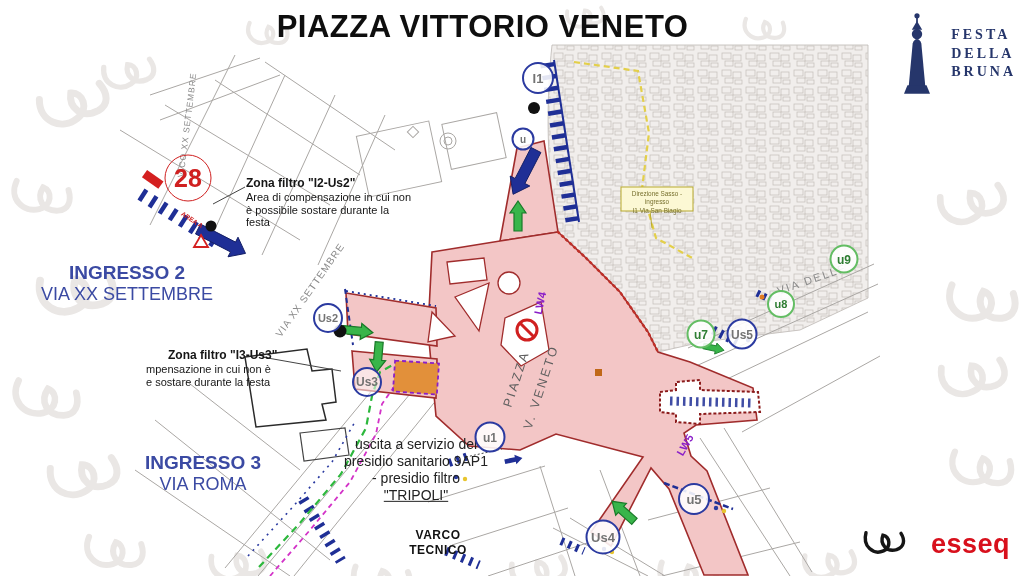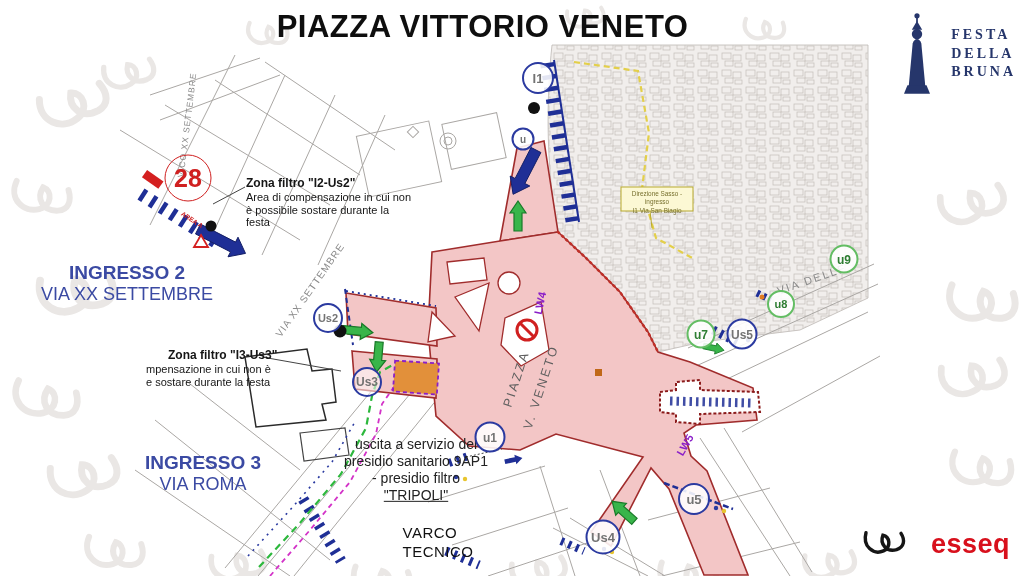--- a/index.html
+++ b/index.html
@@ -11,21 +11,21 @@
   .c{transform:translate(-50%,-50%)}
   .title{top:9px;left:0;width:965px;text-align:center;font-size:31px;font-weight:700;
          letter-spacing:.5px;color:#0e0e0e}
   .ing{text-align:center;color:#3b4aa3;line-height:1.18}
   .ing .t{font-weight:bold;font-size:19px}
   .ing .s{font-size:18px}
   .zona{font-size:11px;color:#151515;line-height:1.16;white-space:nowrap}
   .zona .zt{font-weight:bold;font-size:12px}
   .mednote{font-size:14px;color:#222;text-align:center;line-height:1.22}
   .mednote .u{text-decoration:underline}
-  .varco{font-weight:normal;font-size:15px;color:#111;text-align:left;line-height:1.25;letter-spacing:.5px}
+  .varco{font-weight:bold;font-size:12px;color:#111;text-align:center;line-height:1.25;letter-spacing:.5px}
   .piazza-name{color:#5f5f5f;font-size:12.5px;letter-spacing:2.5px;text-align:center;line-height:2.1;
                transform:translate(-50%,-50%) rotate(-72deg)}
   .lw{color:#8a1fc8;font-weight:bold;font-size:11px}
   .street{color:#8a8a8a;letter-spacing:1px}
   .gate{position:absolute;border-radius:50%;display:flex;align-items:center;justify-content:center;
         background:rgba(255,255,255,.88);font-weight:bold;transform:translate(-50%,-50%);z-index:12}
   .gb{border:2.5px solid #2b3aa0;color:#737373}
   .gg{border:2.5px solid #63bd63;color:#2e7d32}
   .g28{position:absolute;border-radius:50%;border:1.5px solid #d02020;color:#d02020;
        display:flex;align-items:center;justify-content:center;font-size:25px;font-weight:600;

